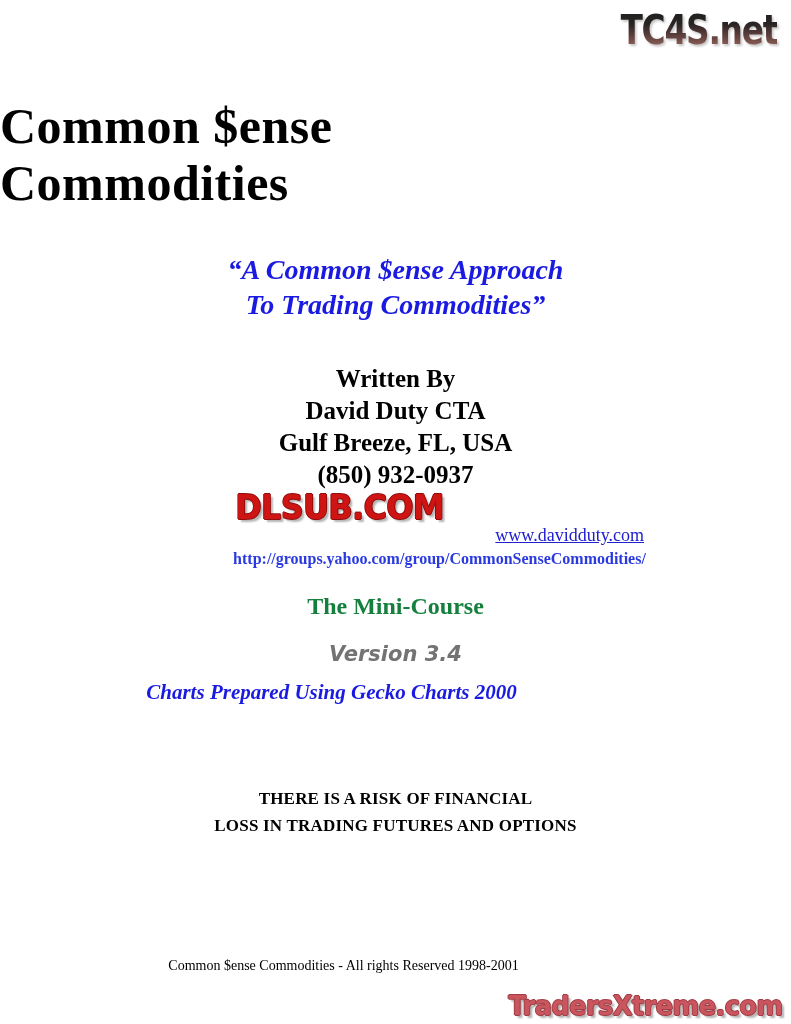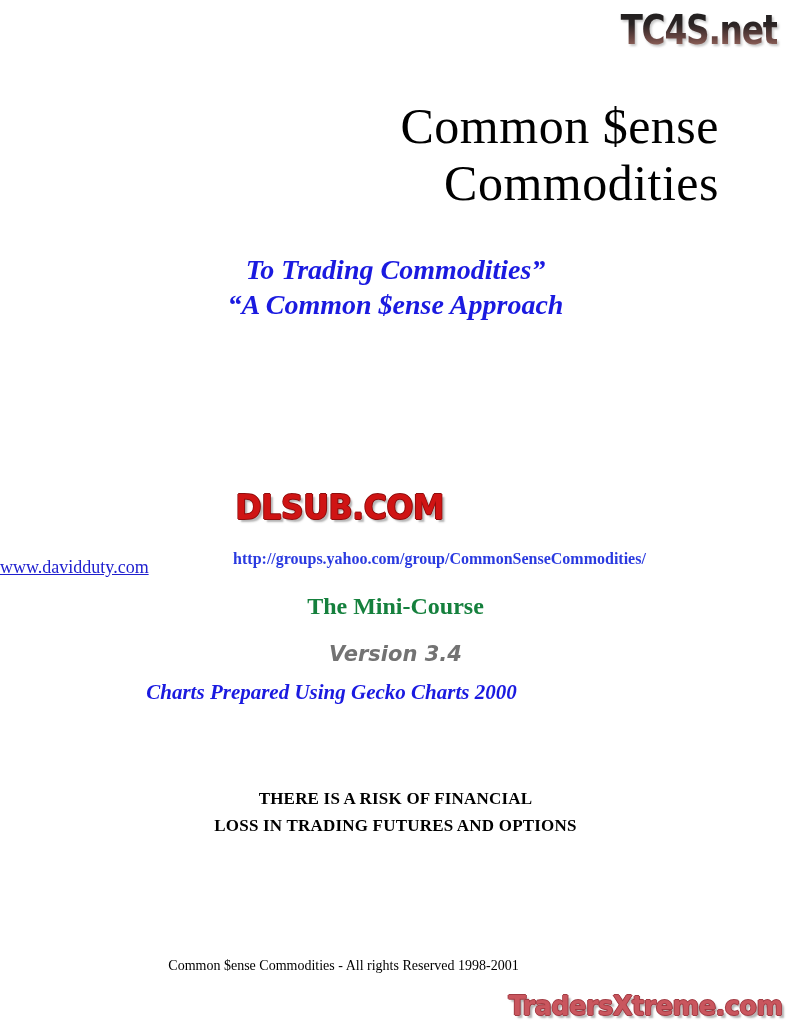--- a/index.html
+++ b/index.html
@@ -46,22 +46,22 @@
     filter: drop-shadow(2px 2px 1px rgba(150,150,150,0.55));
     white-space: nowrap;
   }
 
   
   .title {
     position: absolute;
     top: 98px;
     left: 0;
     width: 719px;
-    text-align: right;
-    font-weight: normal;
+    text-align: left;
+    font-weight: bold;
     font-size: 50px;
     line-height: 57px;
     letter-spacing: 0.5px;
   }
 
   .subtitle {
     position: absolute;
     top: 252px;
     left: 0;
     width: 791px;
@@ -84,26 +84,25 @@
     font-size: 25px;
     line-height: 32px;
   }
 
   
   .link-www {
     position: absolute;
     top: 524px;
     left: 0;
     width: 644px;
-    text-align: left;
+    text-align: right;
     color: #2020cf;
     font-size: 18px;
     line-height: 22px;
     text-decoration: underline;
-    margin-top: 32px;
   }
   .link-group {
     position: absolute;
     top: 549px;
     left: 0;
     width: 791px;
     text-align: center;
     color: #2a3ae0;
     font-weight: bold;
     font-size: 16px;
@@ -226,24 +225,30 @@
 <div class="page">
 
   <div class="wm-tc4s">TC4S.net</div>
 
   <div class="title">
     <div>Common $ense</div>
     <div>Commodities</div>
   </div>
 
   <div class="subtitle">
+    <div>“A Common $ense Approach</div>
     <div>To Trading Commodities”</div>
-    <div>“A Common $ense Approach</div>
-  </div>
-
+  </div>
+
+  <div class="author">
+    <div>Written By</div>
+    <div>David Duty CTA</div>
+    <div>Gulf Breeze, FL, USA</div>
+    <div>(850) 932-0937</div>
+  </div>
 
   <div class="wm-dlsub">
     <span>DLSUB.COM</span>
   </div>
 
   <div class="link-www">www.davidduty.com</div>
 
   <div class="link-group">http://groups.yahoo.com/group/CommonSenseCommodities/</div>
 
   <div class="course">The Mini-Course</div>

